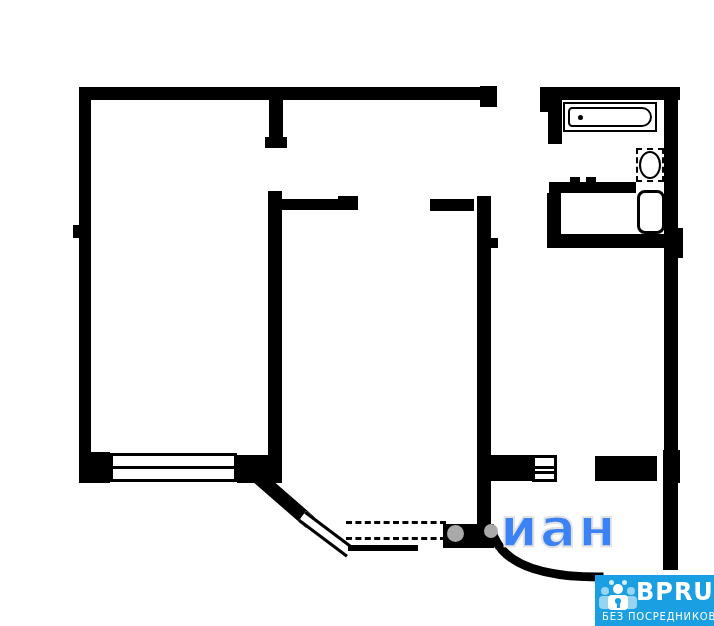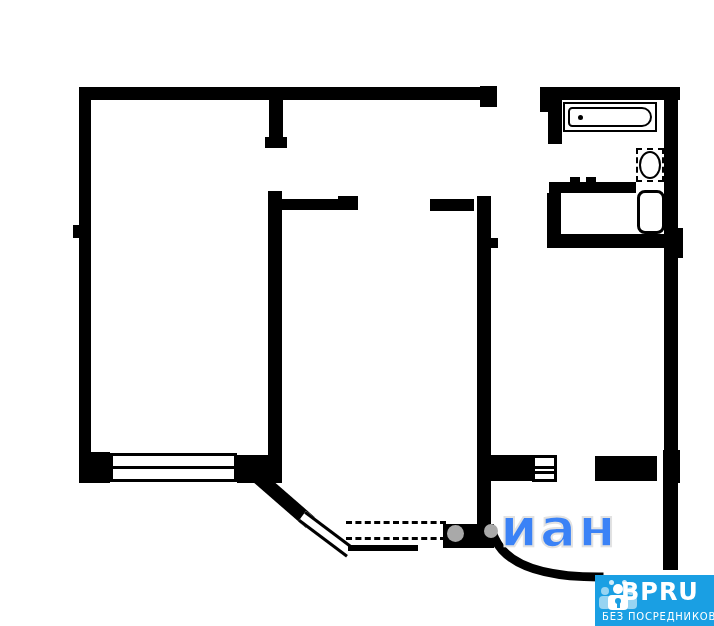--- a/index.html
+++ b/index.html
@@ -25,21 +25,21 @@
   .vent{position:absolute;left:532px;top:455px;width:25px;height:27px;border:3px solid #000;box-sizing:border-box;background:#fff;}
   .vent .ln{position:absolute;left:0;right:0;height:3px;background:#000;}
   .dot{position:absolute;border-radius:50%;background:#a9a9a9;}
   
   .wm{
     position:absolute;left:500px;top:496px;font-size:54px;font-weight:700;
     color:#3b82f6;-webkit-text-stroke:2px #e2e2e2;letter-spacing:2px;user-select:none;
   }
   
   .logo{position:absolute;left:595px;top:575px;width:119px;height:51px;background:#1A9FE3;color:#fff;}
-  .logo-name{position:absolute;left:26px;top:3px;font-size:24px;font-weight:700;letter-spacing:1px;}
+  .logo-name{position:absolute;left:41px;top:3px;font-size:24px;font-weight:700;letter-spacing:1px;}
   .logo-tag{position:absolute;left:7px;bottom:4px;font-size:10px;font-weight:400;letter-spacing:.8px;white-space:nowrap;}
   .licon{position:absolute;left:6px;top:5px;width:36px;height:30px;}
   .licon .c{position:absolute;border-radius:50%;}
   .licon .b{position:absolute;border-radius:4px;}
   .white{background:#fff;}
   .ghost{background:rgba(255,255,255,.55);}
   .keyhole-c{position:absolute;left:7px;top:3px;width:6px;height:6px;border-radius:50%;background:#1A9FE3;}
   .keyhole-s{position:absolute;left:8.5px;top:7px;width:3px;height:6px;background:#1A9FE3;}
   svg{position:absolute;}
 </style>

